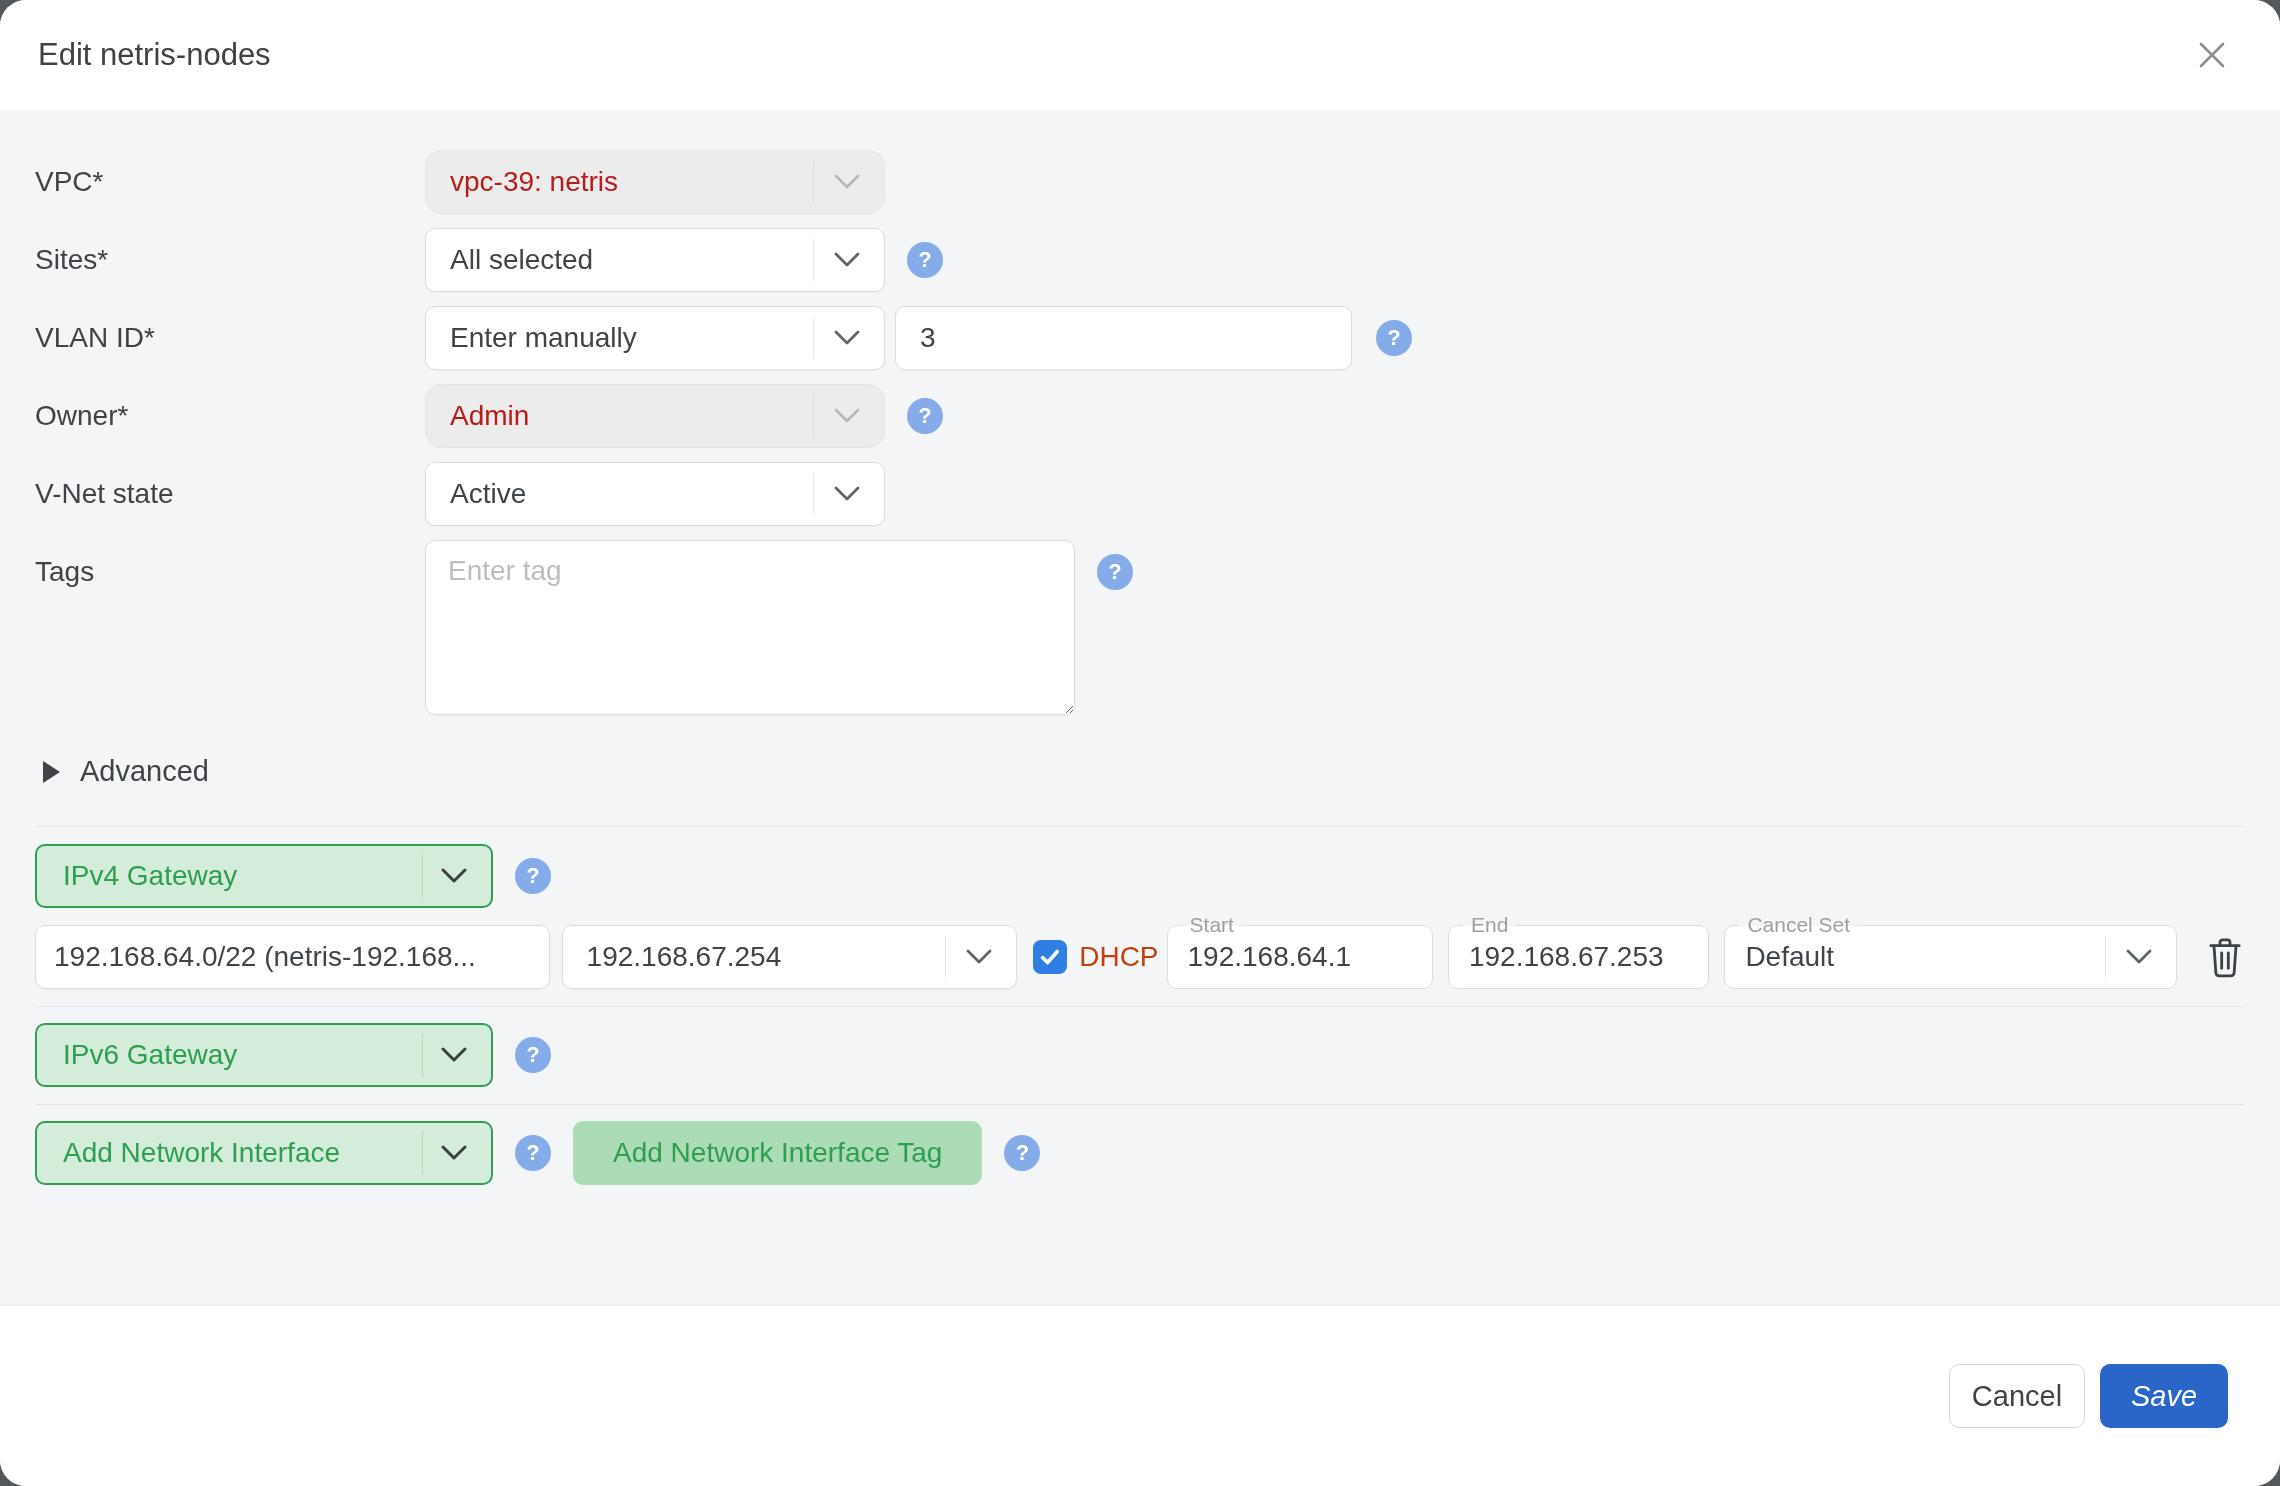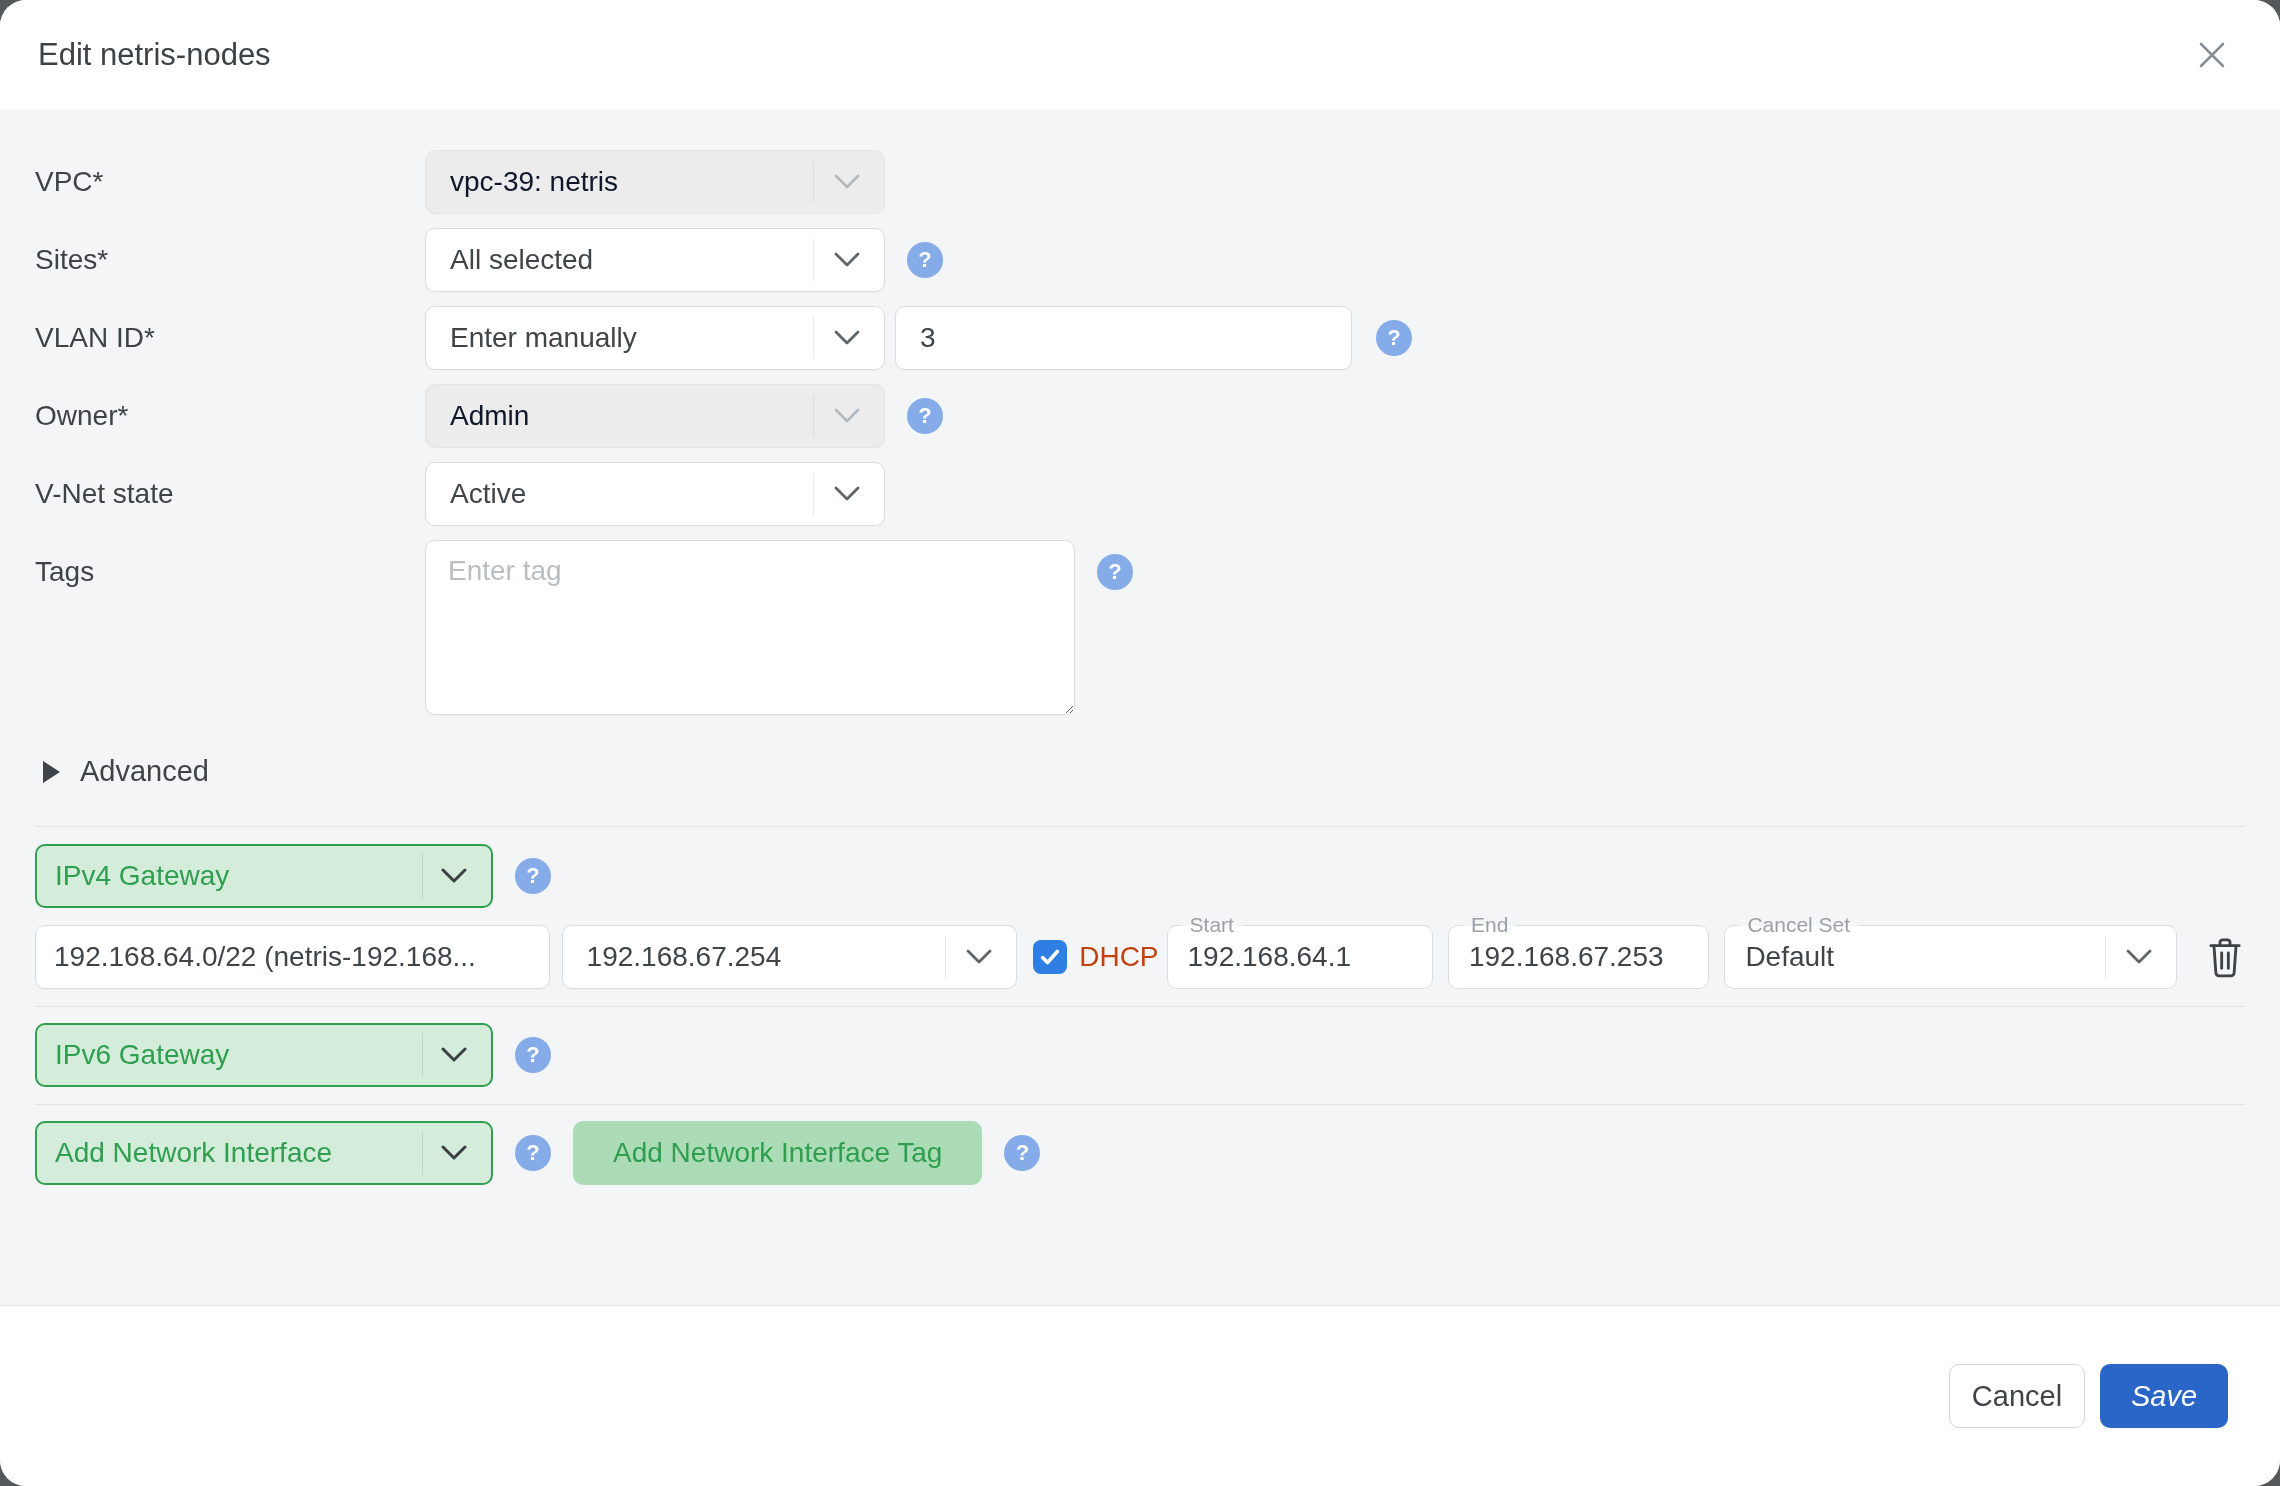--- a/index.html
+++ b/index.html
@@ -39,21 +39,21 @@
     display: flex; align-items: center; position: relative;
   }
   .boxed {
     background: #fff; border: 1px solid #dadde0; padding: 0 24px;
     color: #3f4449; box-shadow: 0 1px 2px rgba(0,0,0,0.03);
   }
   .w-std { width: 460px; }
   .select-box { padding-right: 92px; }
   .sel-div { position: absolute; right: 70px; top: 10px; bottom: 10px; width: 1px; background: #e7e9ea; }
   .chev { position: absolute; right: 24px; top: 50%; transform: translateY(-50%); display: flex; }
-  .disabled { background: #ececec; border-color: #e3e4e5; color: #0f172a; box-shadow: none; }
+  .disabled { background: #ececec; border-color: #e3e4e5; color: #b91c1c; box-shadow: none; border-radius: 17px; }
   .disabled .sel-div { background: #dddddd; }
 
   .ctl input {
     border: none; outline: none; background: transparent;
     font: inherit; color: inherit; width: 100%; padding: 0;
   }
 
   .help {
     width: 36px; height: 36px; flex: none; border-radius: 50%;
     background: #85abe9; color: #fff; font-size: 22px; font-weight: 700;
@@ -81,21 +81,21 @@
   .advanced-label { margin-left: 20px; font-size: 29px; color: #3e4347; }
 
   .hr { height: 1px; background: #e3e5e7; }
   .hr-1 { margin-top: 38px; }
   .hr-m { margin-top: 17px; }
 
   .gw-btn {
     width: 458px; height: 64px; margin-top: 17px;
     border: 2px solid #2f9e4f; background: #d3edda; color: #2f9e4f;
     border-radius: 10px; font-size: 28px;
-    display: flex; align-items: center; padding: 0 18px;
+    display: flex; align-items: center; padding: 0 26px;
     position: relative; cursor: pointer;
   }
   .gw-btn .sel-div { right: 68px; background: rgba(47,117,60,0.16); top: 8px; bottom: 8px; }
   .gw-row { display: flex; align-items: center; }
   .gw-row .help { margin-top: 17px; }
 
   .iface-row { display: flex; align-items: center; margin-top: 17px; }
   .subnet-box { width: 518px; padding: 0 18px; overflow: hidden; white-space: nowrap; }
   .subnet-box span { overflow: hidden; white-space: nowrap; }
   .gw-select { width: 458px; margin-left: 12px; }

